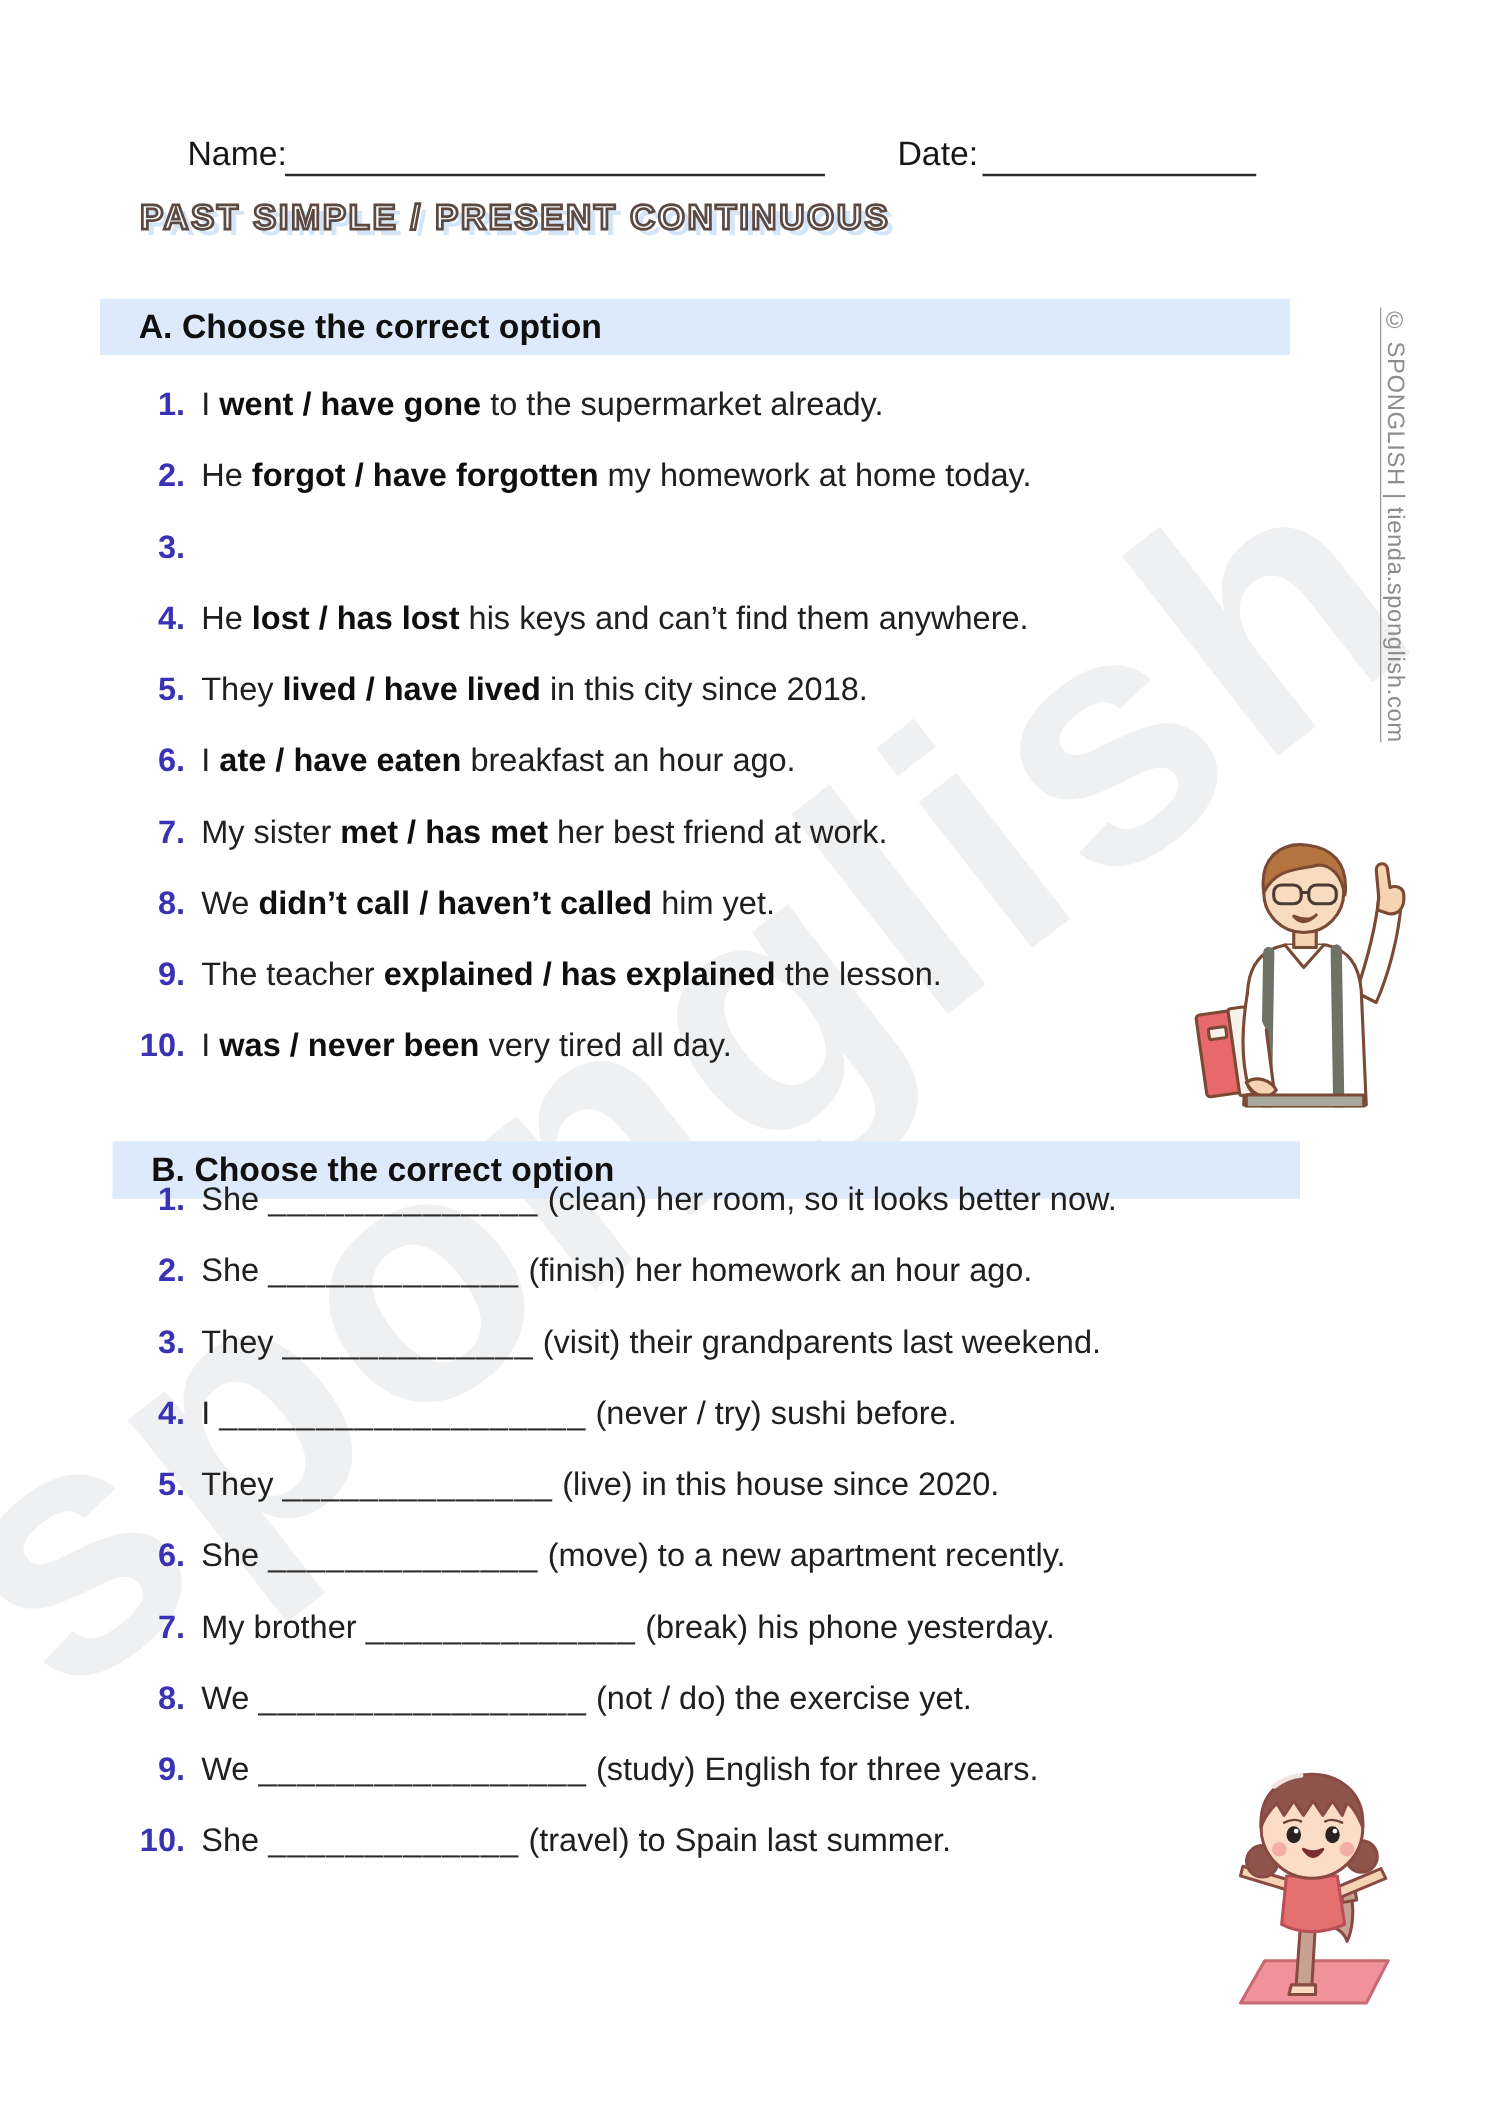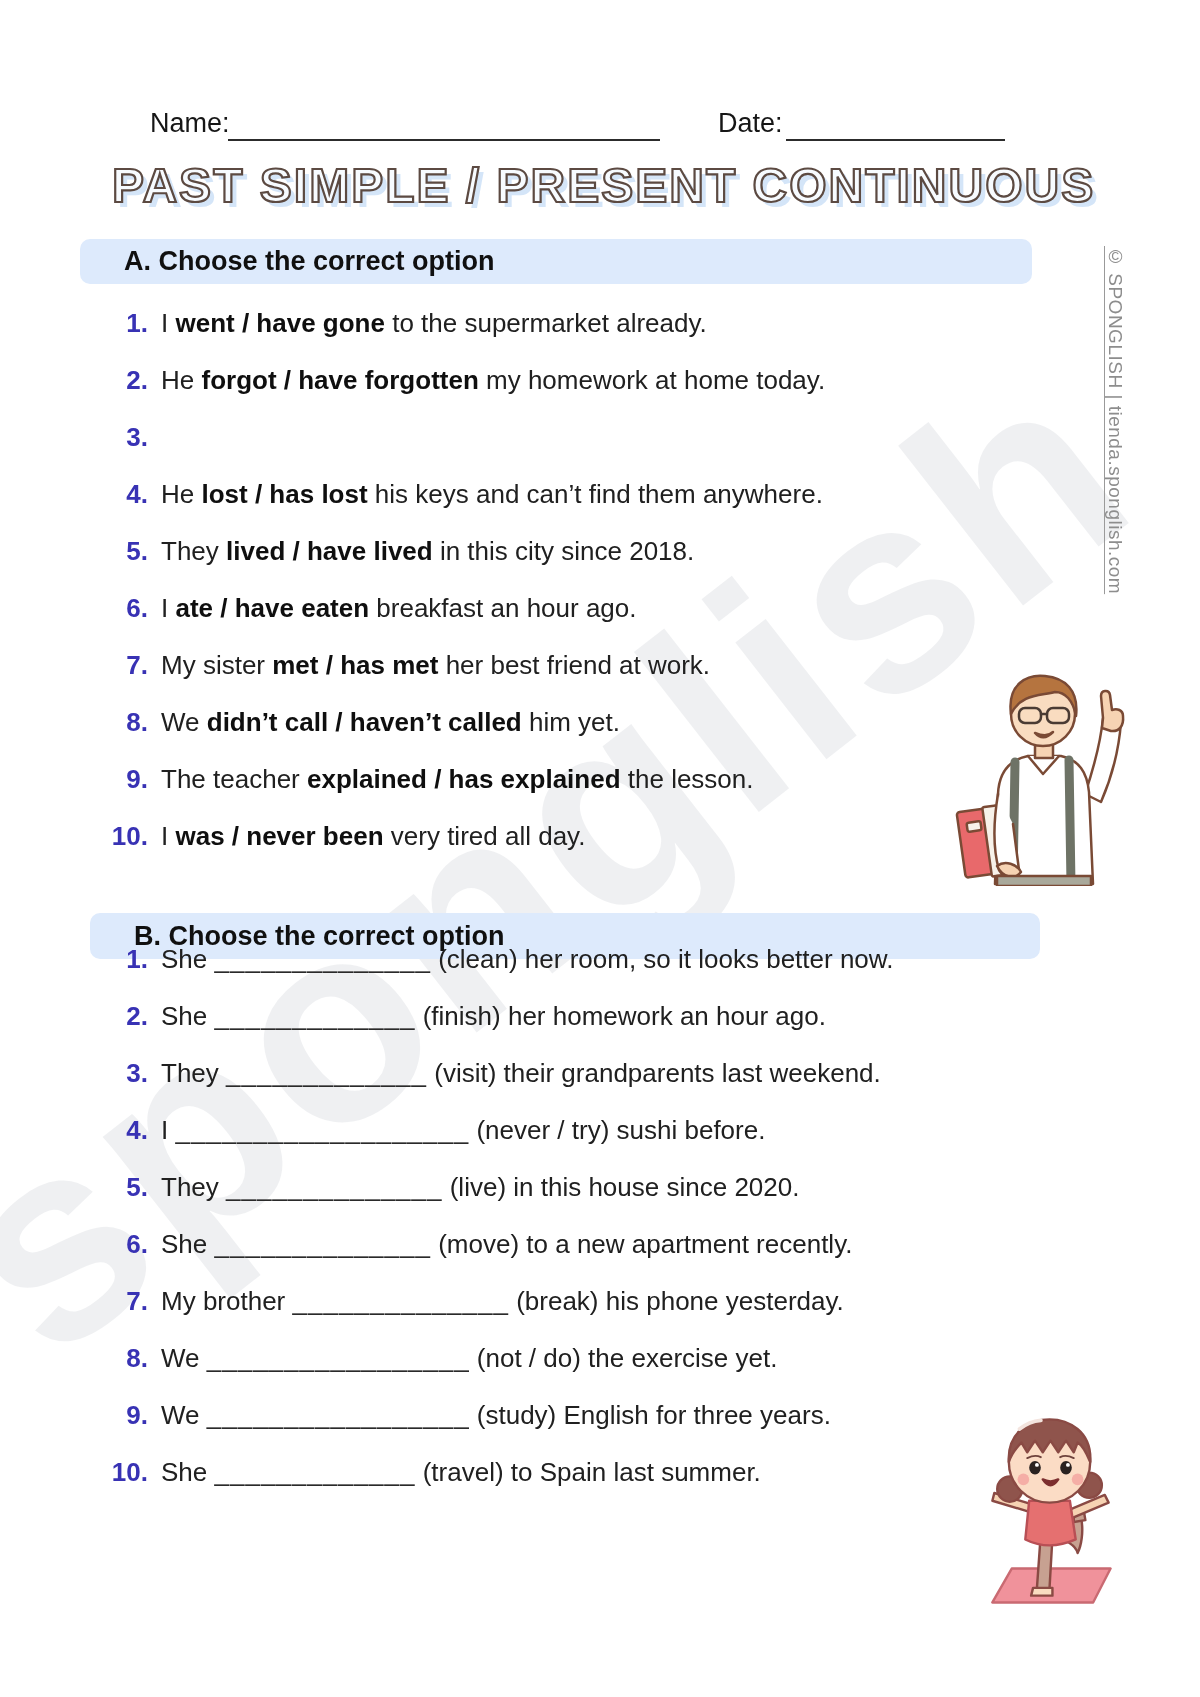--- a/index.html
+++ b/index.html
@@ -18,27 +18,27 @@
 
   
   .lbl{position:absolute;font-size:27px;color:#161616;}
   #nameLbl{left:118px;top:108px;margin-left:32px;}
   #dateLbl{left:718px;top:108px;text-align:center;}
   .wline{position:absolute;border-top:2.5px solid #2c2c2c;height:0;}
   #nameLine{left:228px;top:139px;width:432px;}
   #dateLine{left:786px;top:139px;width:219px;}
 
   
-  .title{position:absolute;left:112px;top:158px;width:1000px;font-size:48px;font-weight:800;
+  .title{position:absolute;left:112px;top:158px;width:1000px;font-size:28px;font-weight:800;
     letter-spacing:2px;color:#f7fbff;-webkit-text-stroke:2.2px #5c4a42;
     text-shadow:5px 5px 0 #d4e5f8;white-space:nowrap;}
 
   
   .sec-bar{position:absolute;background:#ddeafc;display:flex;align-items:center;
-    font-size:27px;font-weight:700;color:#101010;padding-left:44px;box-sizing:border-box;border-radius:10px;}
+    font-size:27px;font-weight:700;color:#101010;padding-left:31px;box-sizing:border-box;}
   #secA{left:80px;top:239px;width:952px;height:45px;}
   #secB{left:90px;top:875px;width:950px;height:46px;margin-top:38px;}
 
   
   .qlist{position:absolute;display:flex;flex-direction:column;}
   #listA{left:96px;top:295px;width:950px;}
   #listB{left:96px;top:931px;width:970px;}
   .q-row{height:57px;display:flex;align-items:center;font-size:26px;color:#202020;white-space:nowrap;}
   .q-num{width:52px;flex:none;text-align:right;font-weight:700;color:#3832b4;margin-right:13px;}
   .q-text b{font-weight:700;color:#0f0f0f;}

